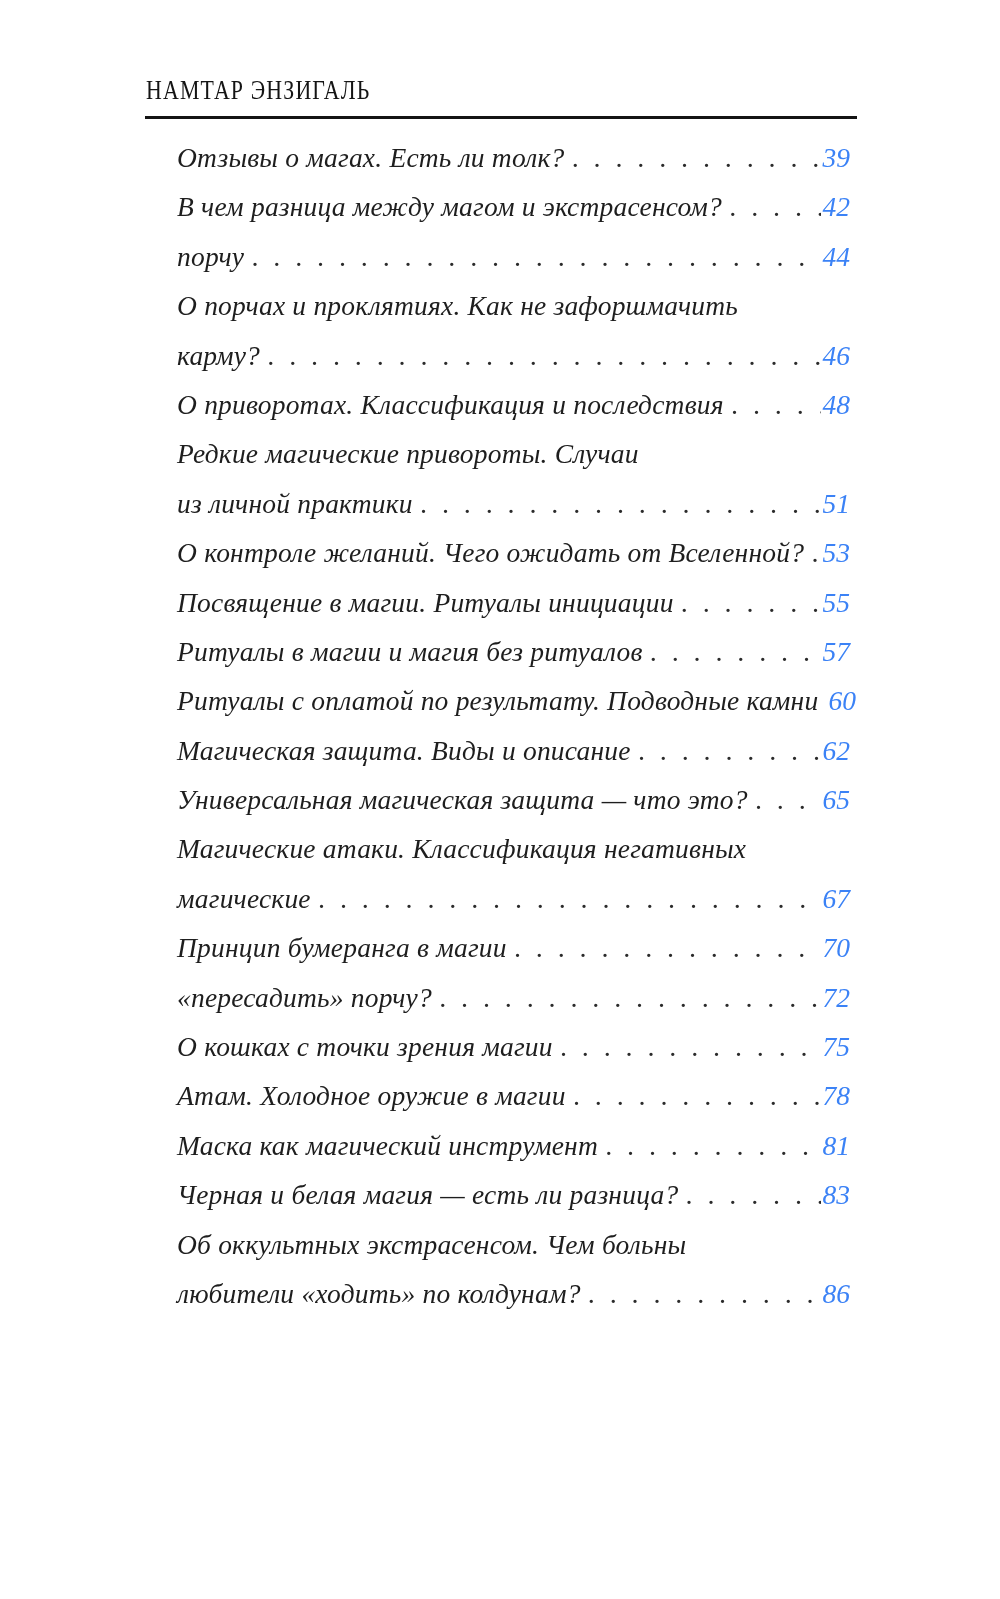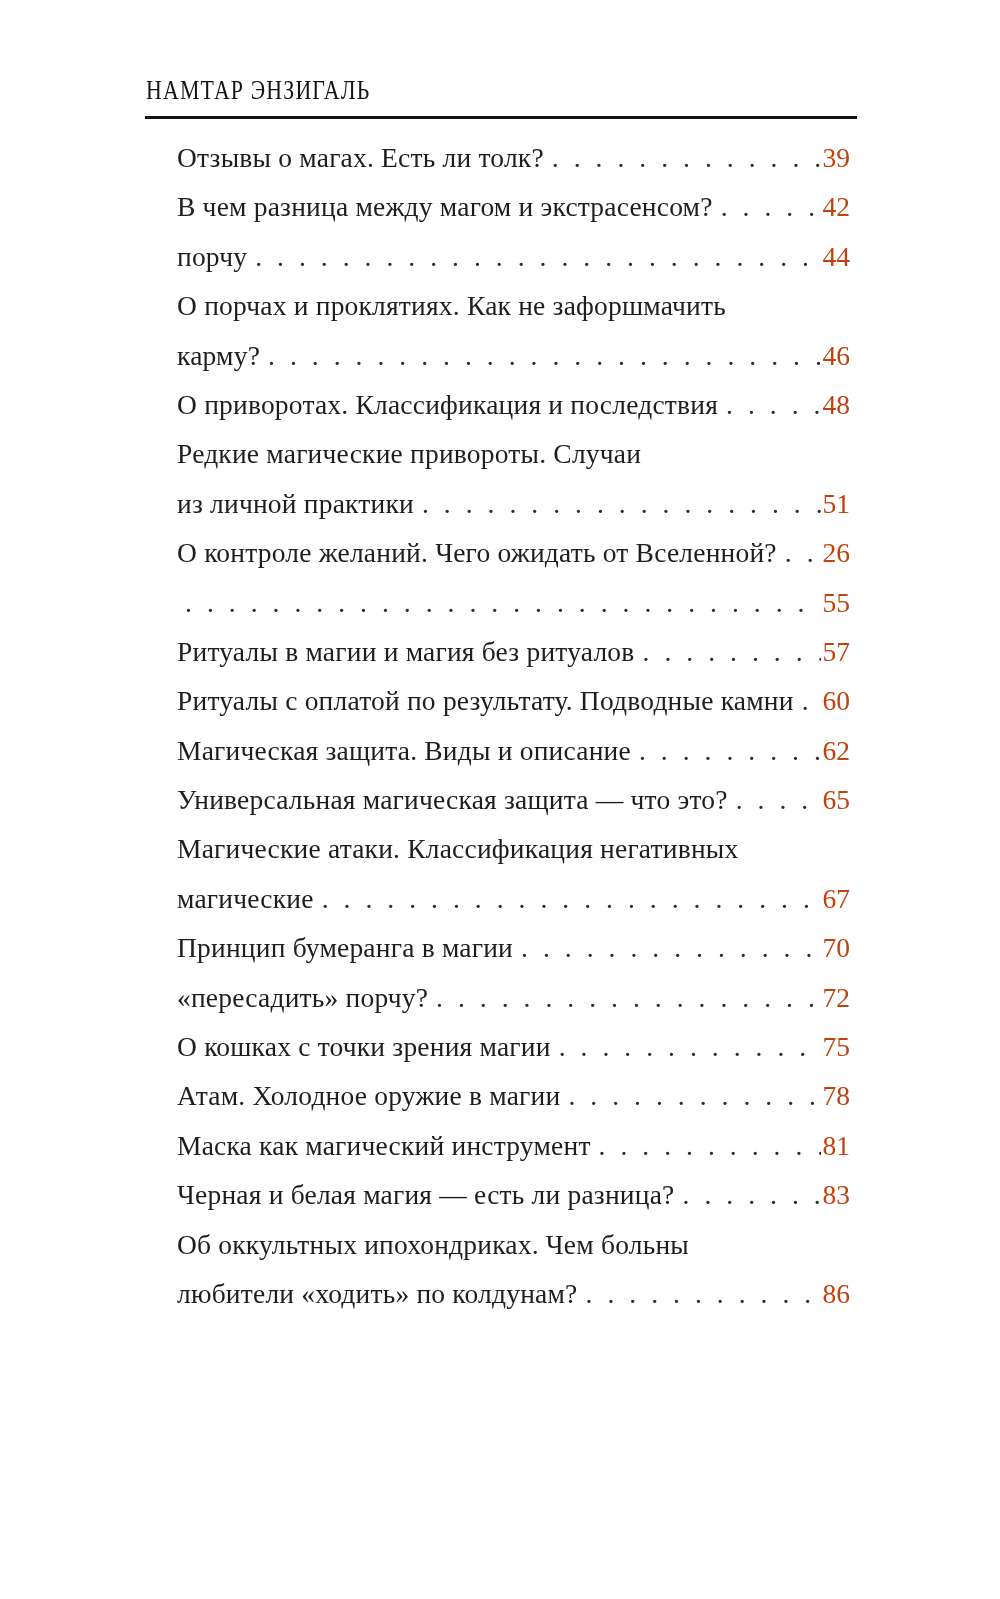--- a/index.html
+++ b/index.html
@@ -38,20 +38,21 @@
     top: 116px;
     width: 712px;
     height: 3px;
     background: #141414;
   }
   .toc {
     position: absolute;
     left: 177px;
     top: 133px;
     width: 673px;
+    font-style: italic;
   }
   .toc-line {
     display: flex;
     align-items: baseline;
     height: 49.4px;
     line-height: 49.4px;
     font-size: 27.5px;
     white-space: nowrap;
   }
   .toc-title {
@@ -63,21 +64,21 @@
     min-width: 0;
     overflow: hidden;
     margin-left: 8px;
     margin-right: 2px;
     letter-spacing: 15px;
     color: #2a2a2a;
   }
   .page-num {
     flex: 0 0 auto;
     text-align: right;
-    color: #c2410c;
+    color: #3b82f6;
   }
 </style>
 </head>
 <body>
 
 <div class="page">
   <div class="running-head">НАМТАР ЭНЗИГАЛЬ</div>
   <div class="header-rule"></div>
   <div class="toc">
       <div class="toc-line">
@@ -112,23 +113,24 @@
         <span class="toc-title">Редкие магические привороты. Случаи</span>
       </div>
       <div class="toc-line">
         <span class="toc-title">из личной практики</span>
         <span class="dot-leader">............................................................</span>
         <span class="page-num">51</span>
       </div>
       <div class="toc-line">
         <span class="toc-title">О контроле желаний. Чего ожидать от Вселенной?</span>
         <span class="dot-leader">............................................................</span>
-        <span class="page-num">26</span>
+        <span class="page-num">53</span>
       </div>
       <div class="toc-line">
+        <span class="toc-title">Посвящение в магии. Ритуалы инициации</span>
         <span class="dot-leader">............................................................</span>
         <span class="page-num">55</span>
       </div>
       <div class="toc-line">
         <span class="toc-title">Ритуалы в магии и магия без ритуалов</span>
         <span class="dot-leader">............................................................</span>
         <span class="page-num">57</span>
       </div>
       <div class="toc-line">
         <span class="toc-title">Ритуалы с оплатой по результату. Подводные камни</span>
@@ -177,21 +179,21 @@
         <span class="toc-title">Маска как магический инструмент</span>
         <span class="dot-leader">............................................................</span>
         <span class="page-num">81</span>
       </div>
       <div class="toc-line">
         <span class="toc-title">Черная и белая магия — есть ли разница?</span>
         <span class="dot-leader">............................................................</span>
         <span class="page-num">83</span>
       </div>
       <div class="toc-line">
-        <span class="toc-title">Об оккультных ипохондриках. Чем больны</span>
+        <span class="toc-title">Об оккультных экстрасенсом. Чем больны</span>
       </div>
       <div class="toc-line">
         <span class="toc-title">любители «ходить» по колдунам?</span>
         <span class="dot-leader">............................................................</span>
         <span class="page-num">86</span>
       </div>
     </div>
 </div>
 
 </body></html>

